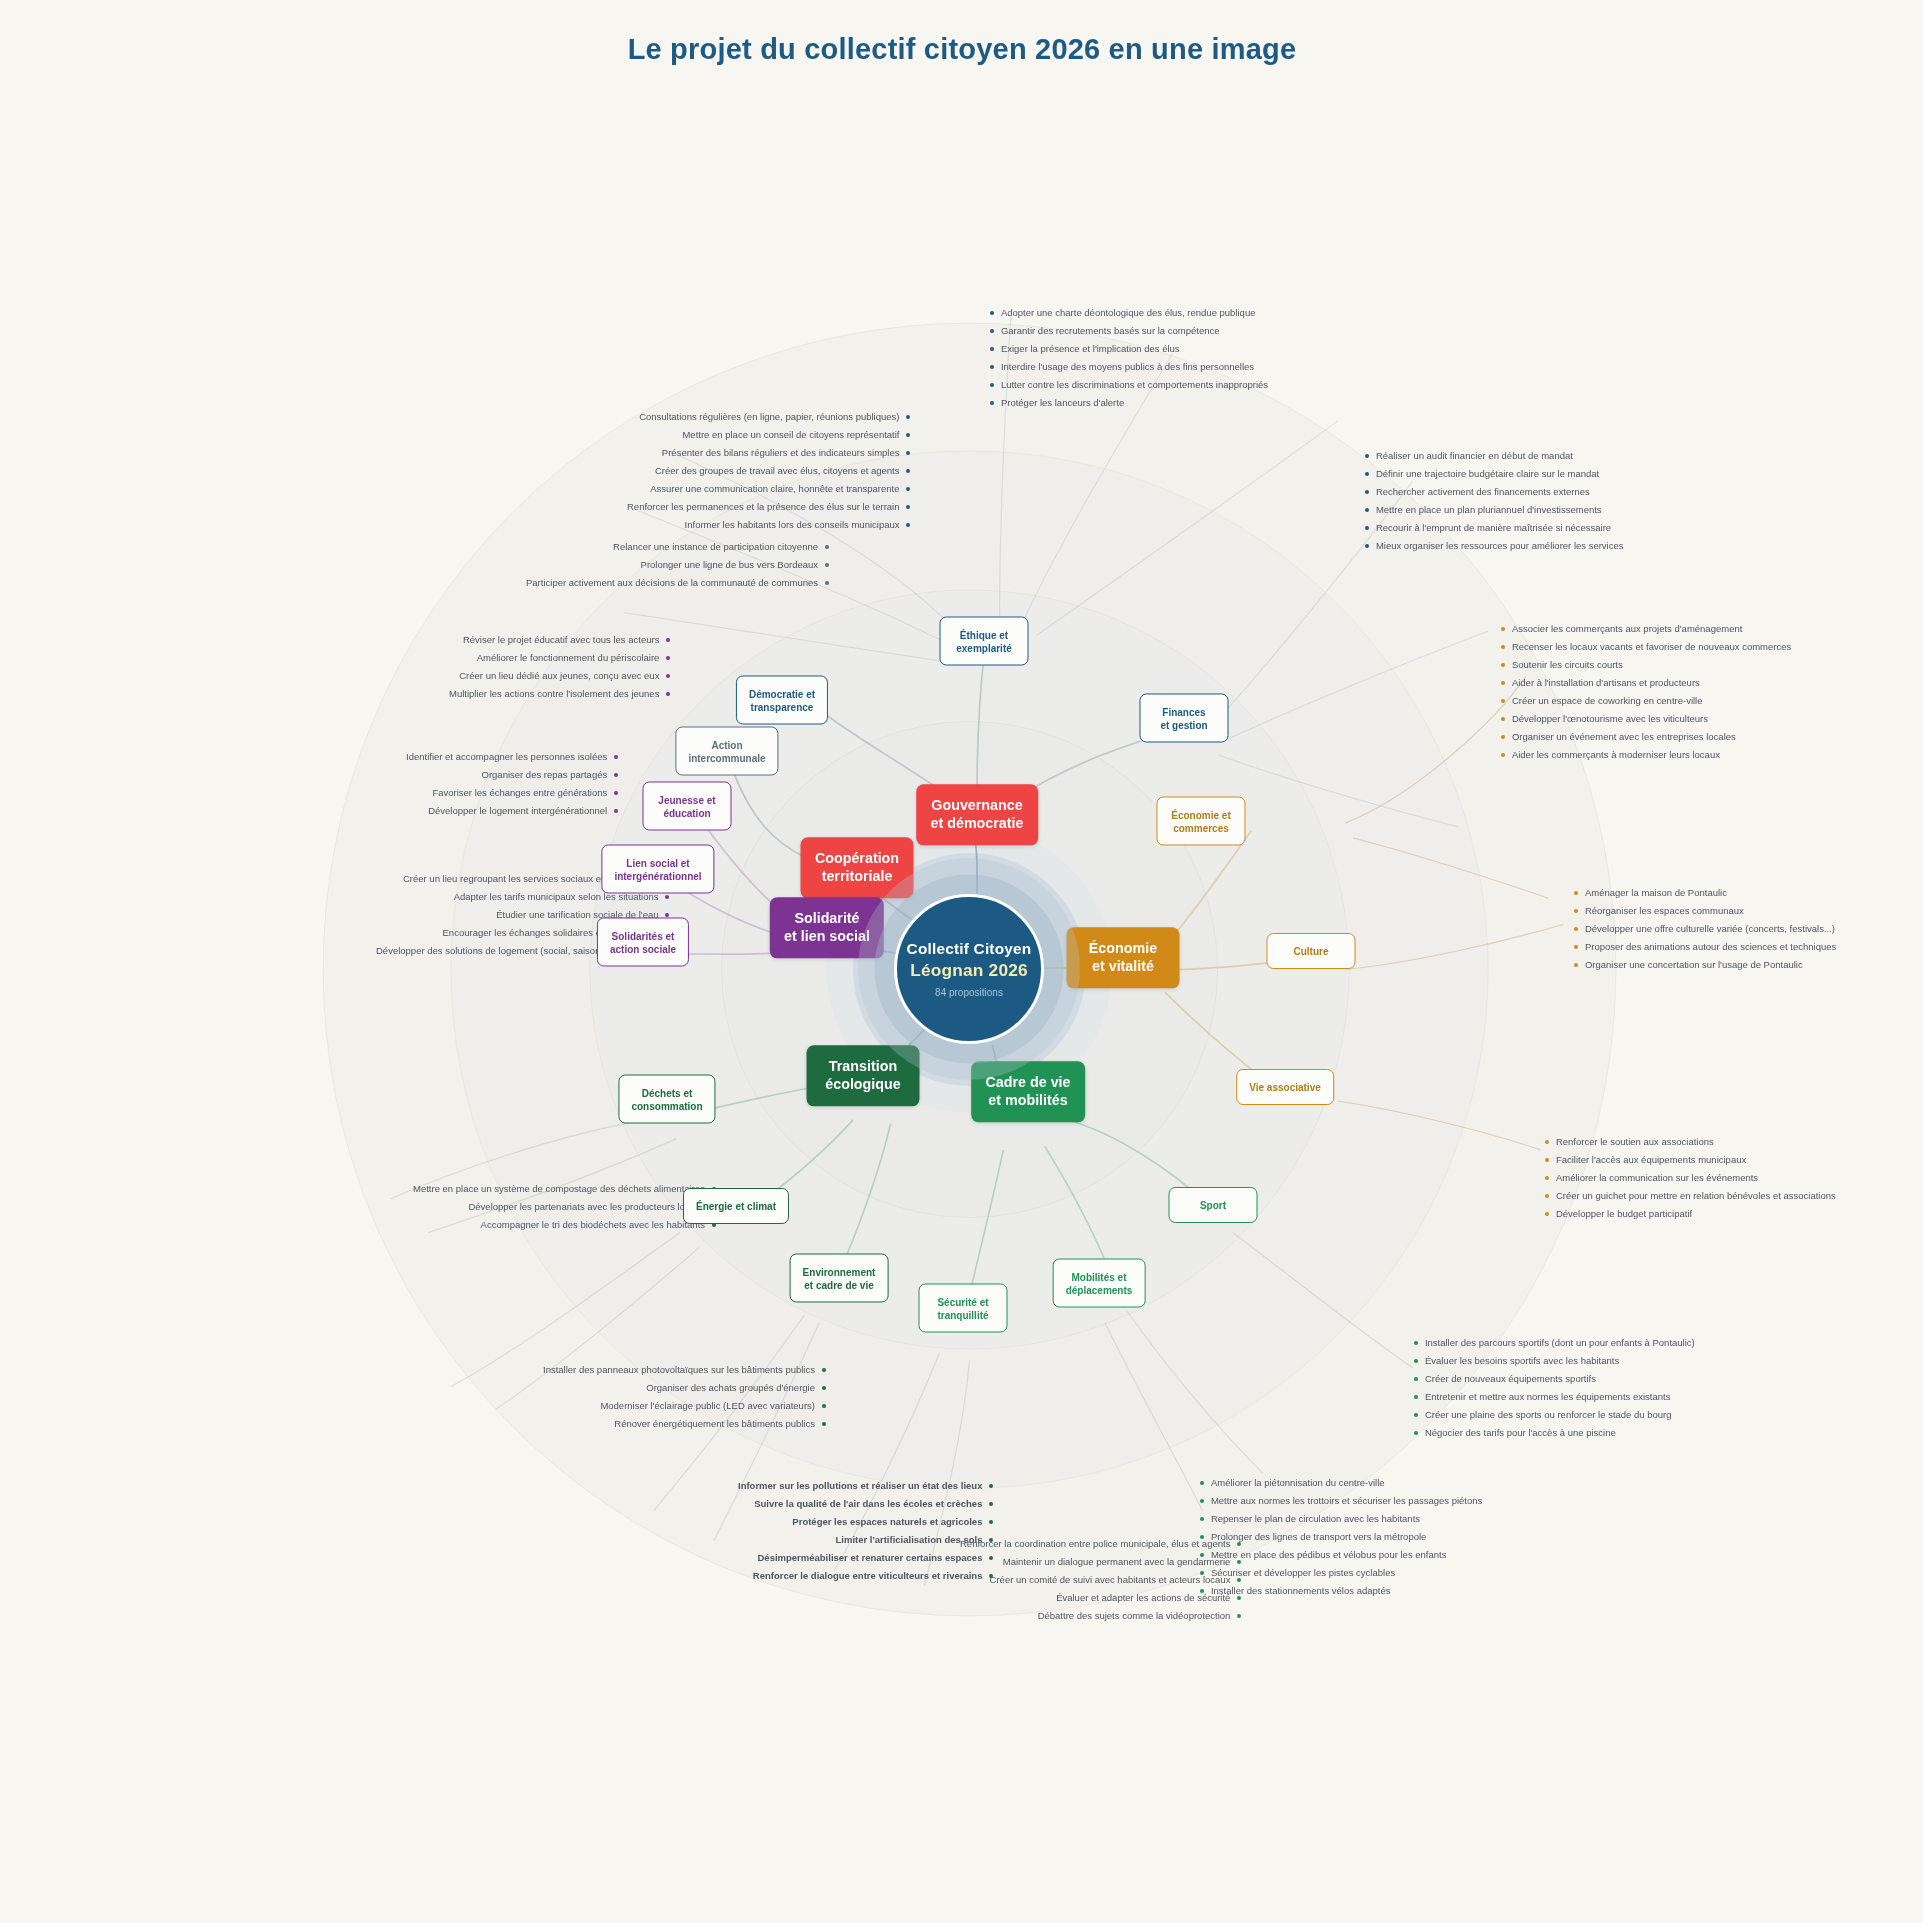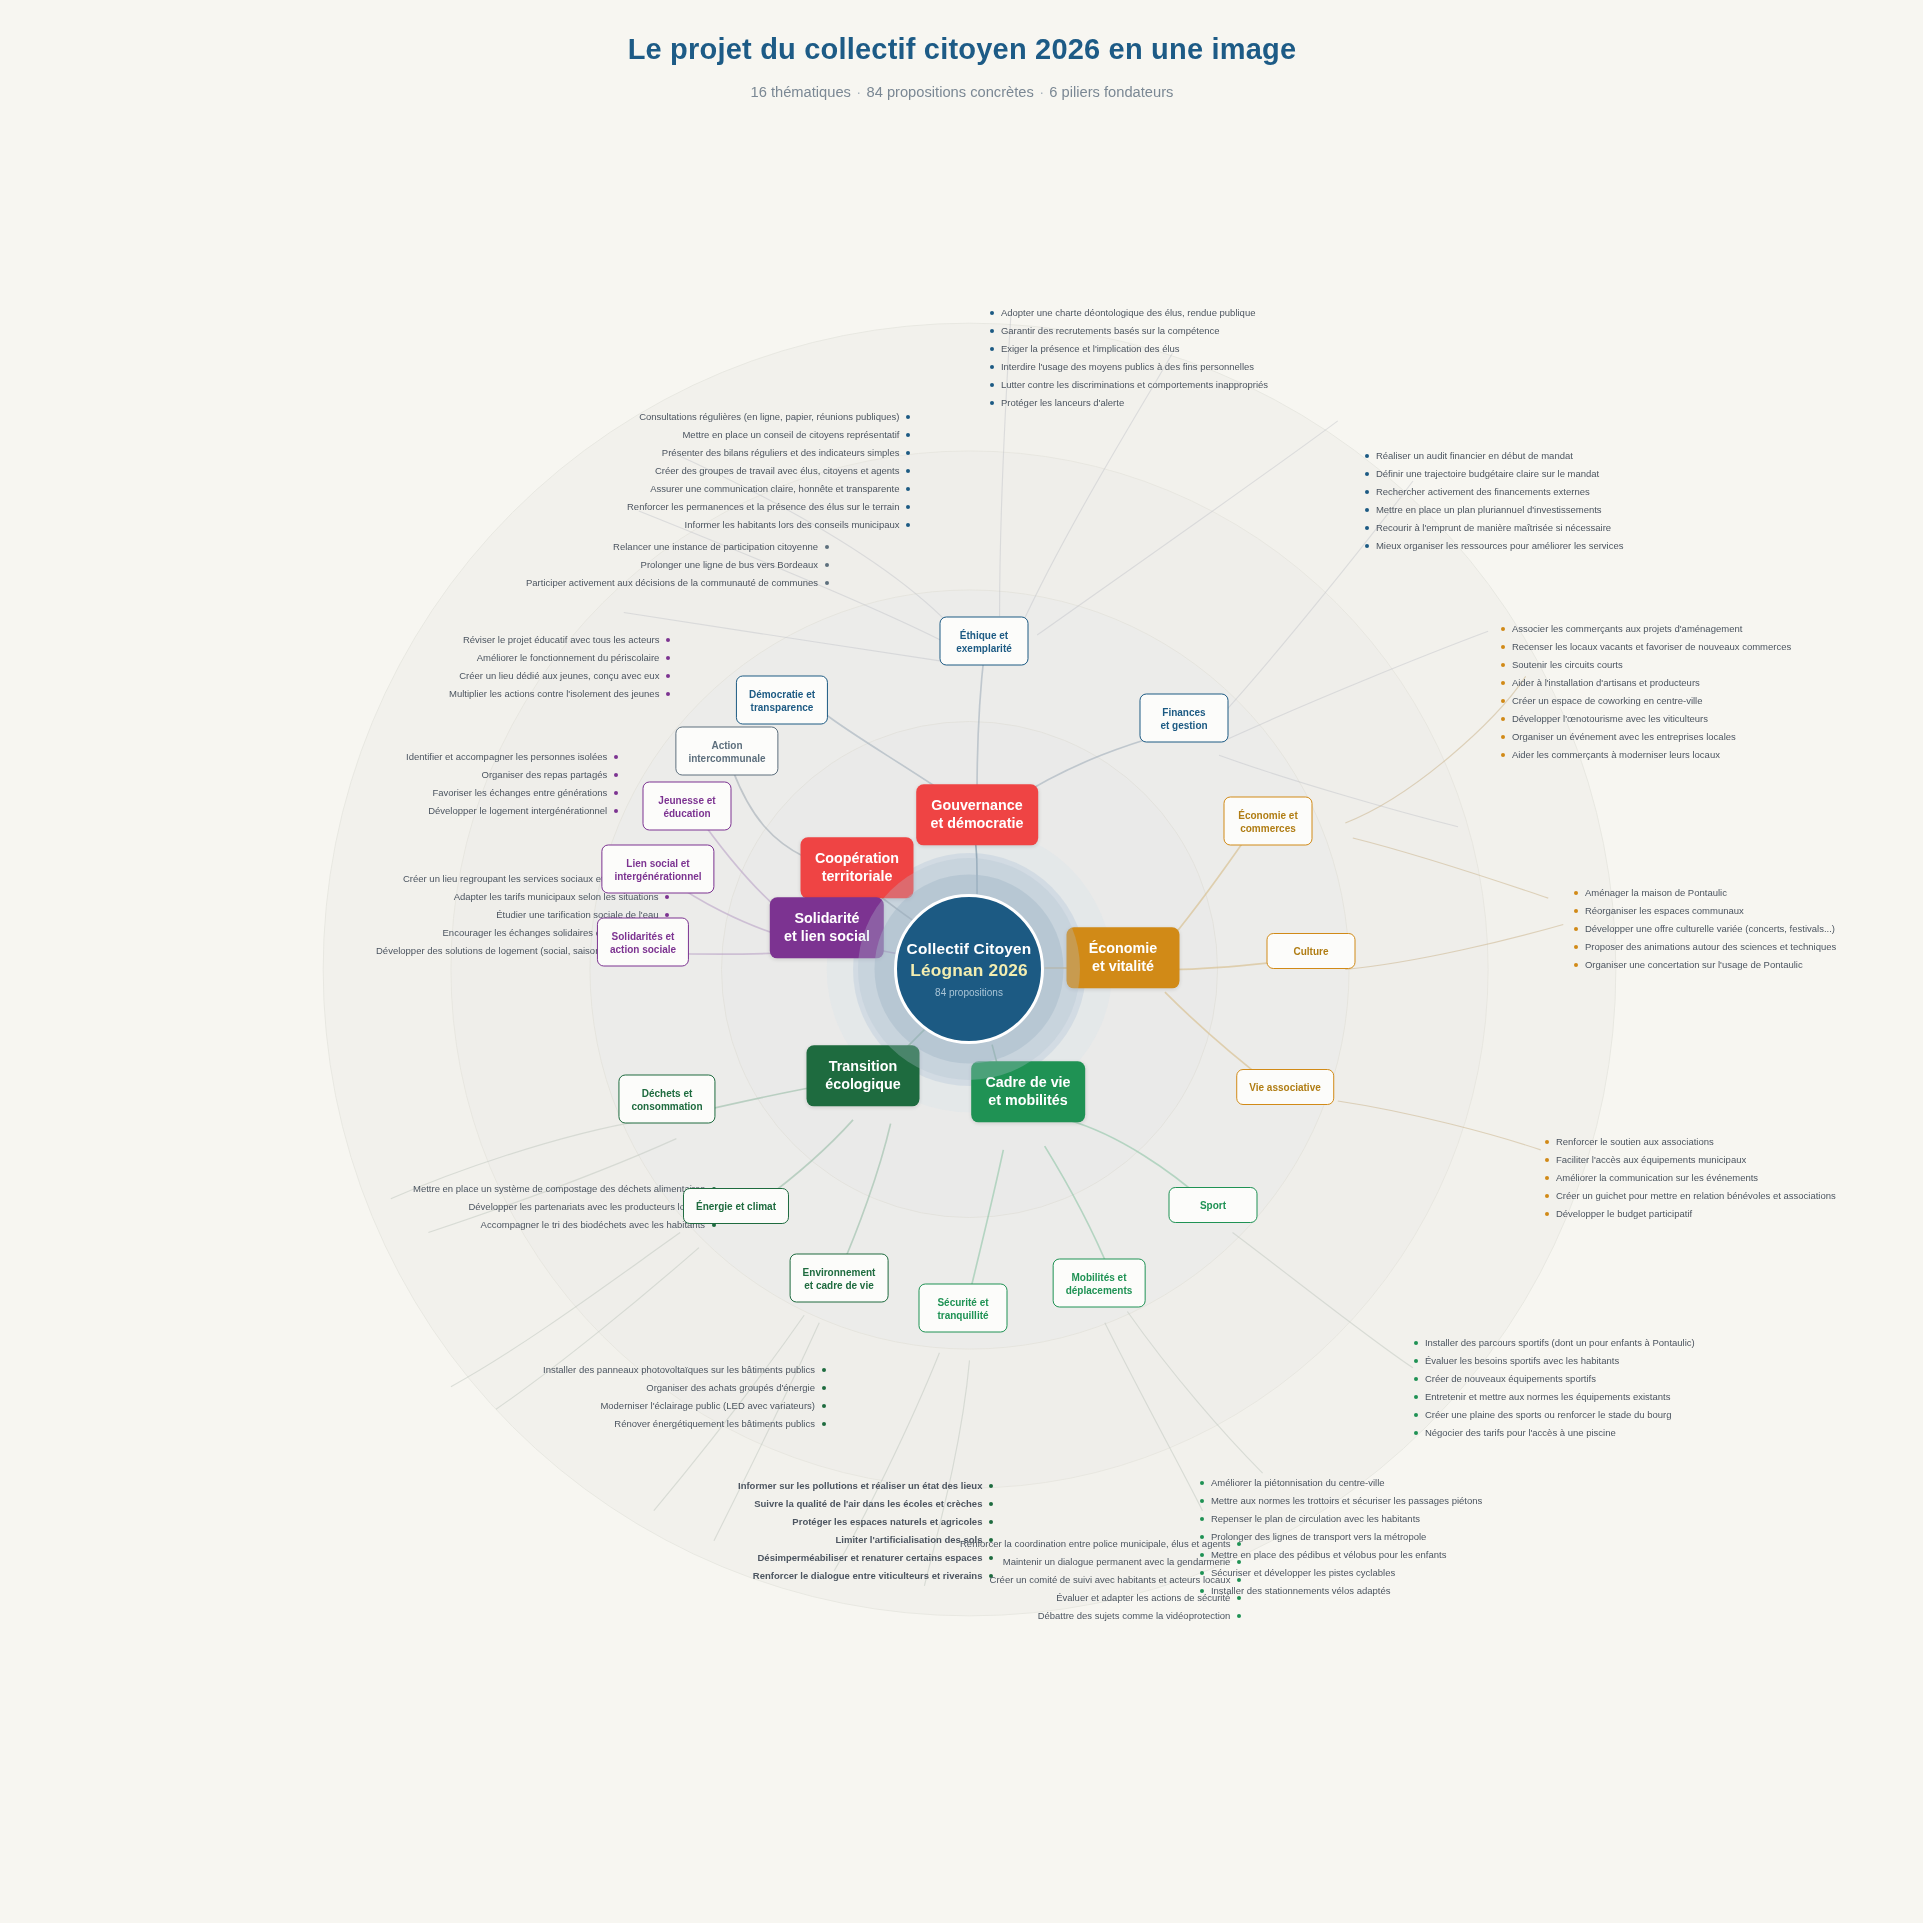--- a/index.html
+++ b/index.html
@@ -69,23 +69,20 @@
   .props.left  { text-align: right; }
   .props.left li { flex-direction: row-reverse; justify-content: flex-start; }
 </style>
 </head>
 <body>
 
 <div id="stage">
 
   <div id="header">
     <div id="page-title">Le projet du collectif citoyen 2026 en une image</div>
-    <div id="page-subtitle">
-      <span>16 thématiques</span><span class="sep">·</span><span>84 propositions concrètes</span><span class="sep">·</span><span>6 piliers fondateurs</span>
-    </div>
   </div>
 
   <svg id="rings" viewBox="0 0 2560 2560">
     <circle cx="1290" cy="1290" r="860" fill="#f2f1ec" stroke="#e7e6e0" stroke-width="1.2"></circle>
     <circle cx="1290" cy="1290" r="690" fill="#efeeea" stroke="#e6e5df" stroke-width="1.2"></circle>
     <circle cx="1290" cy="1290" r="505" fill="#ececea" stroke="#e4e3dd" stroke-width="1.2"></circle>
     <circle cx="1290" cy="1290" r="330" fill="#eaeae9" stroke="#e2e1db" stroke-width="1.2"></circle>
     <circle cx="1290" cy="1290" r="190" fill="#dfe5ea" opacity=".55"></circle>
     <circle cx="1290" cy="1290" r="155" fill="#ccd7e0" opacity=".75"></circle>
   </svg>
@@ -191,21 +188,21 @@
   <div class="node theme" style="left:1184px; top:718px; border-color:#1c5a83; color:#1c5a83;">Finances
 et gestion</div>
   <div class="node theme" style="left:727px; top:751px; border-color:#5d6f7d; color:#5d6f7d;">Action
 intercommunale</div>
   <div class="node theme" style="left:687px; top:806px; border-color:#7c3391; color:#7c3391;">Jeunesse et
 éducation</div>
   <div class="node theme" style="left:658px; top:869px; border-color:#7c3391; color:#7c3391;">Lien social et
 intergénérationnel</div>
   <div class="node theme" style="left:643px; top:942px; border-color:#7c3391; color:#7c3391;">Solidarités et
 action sociale</div>
-  <div class="node theme" style="left:1268px; top:821px; border-color:#d18a17; color:#b07d14;">Économie et
+  <div class="node theme" style="left:1201px; top:821px; border-color:#d18a17; color:#b07d14;">Économie et
 commerces</div>
   <div class="node theme" style="left:1304px; top:951px; border-color:#d18a17; color:#b07d14;margin-left:7px;">Culture</div>
   <div class="node theme" style="left:1285px; top:1087px; border-color:#d18a17; color:#b07d14;">Vie associative</div>
   <div class="node theme" style="left:667px; top:1099px; border-color:#1e6b3f; color:#1e6b3f;">Déchets et
 consommation</div>
   <div class="node theme" style="left:736px; top:1206px; border-color:#1e6b3f; color:#1e6b3f;">Énergie et climat</div>
   <div class="node theme" style="left:839px; top:1278px; border-color:#1e6b3f; color:#1e6b3f;">Environnement
 et cadre de vie</div>
   <div class="node theme" style="left:963px; top:1308px; border-color:#1f9254; color:#1f9254;">Sécurité et
 tranquillité</div>

